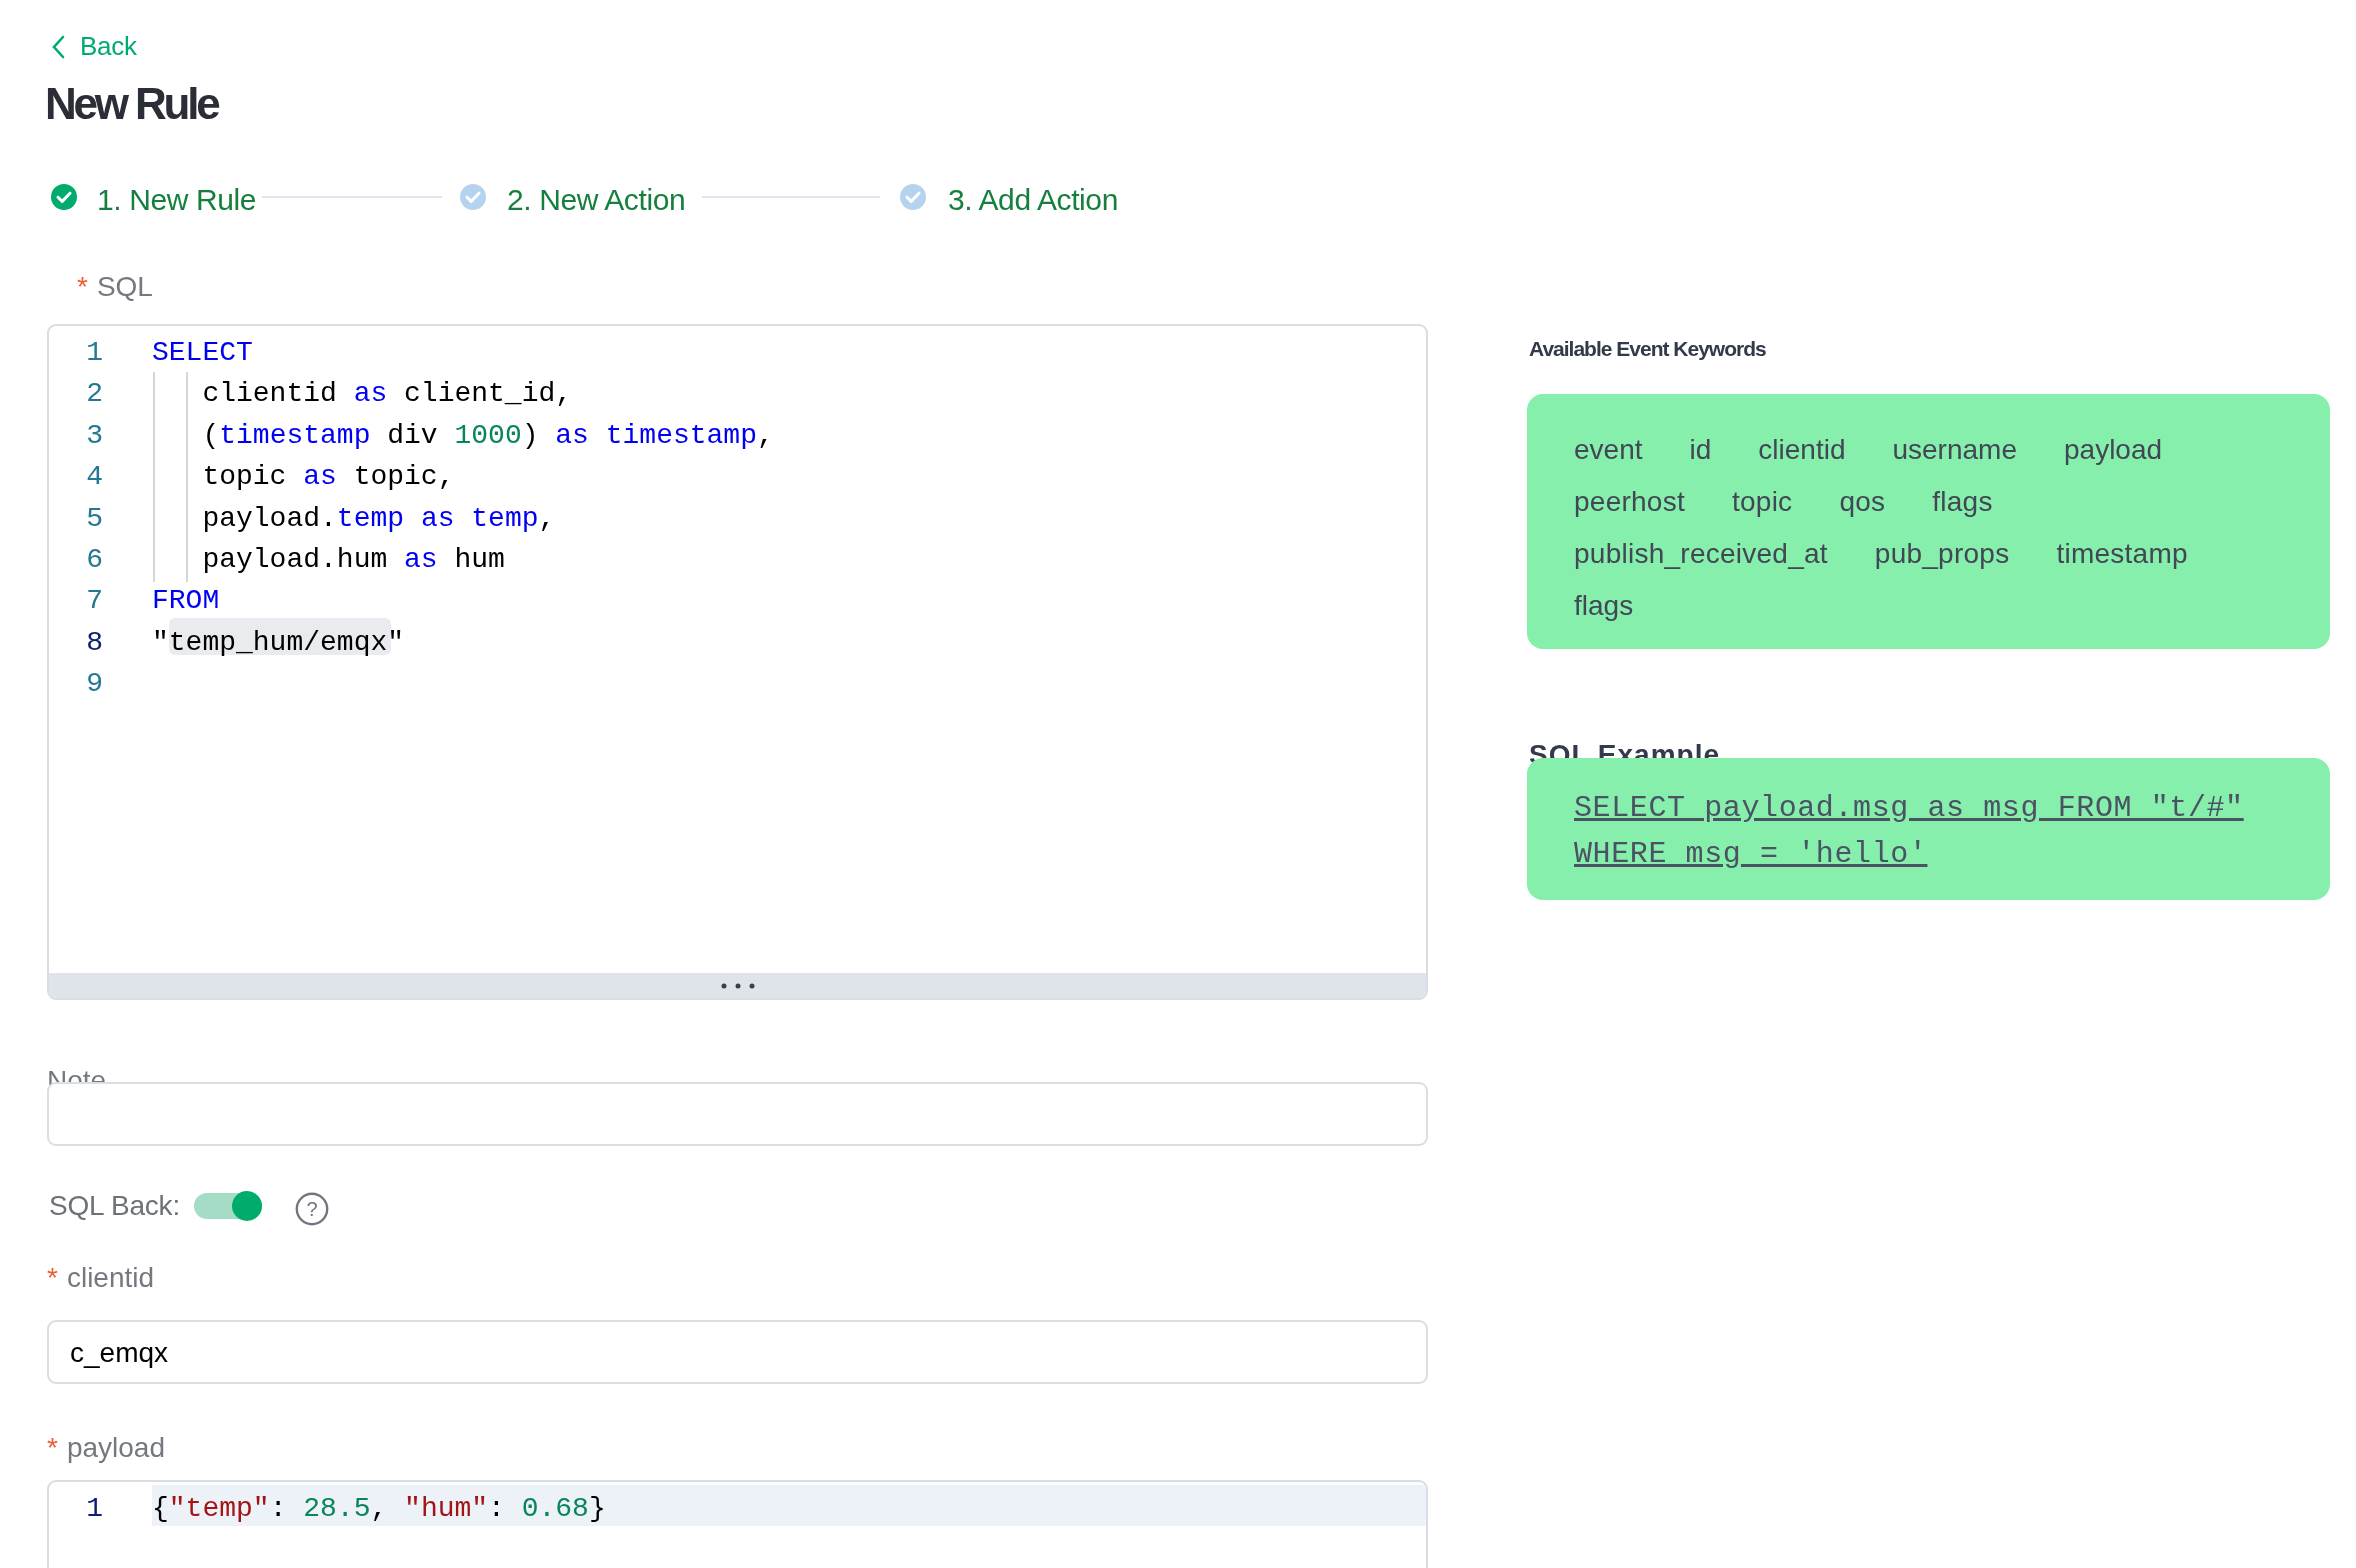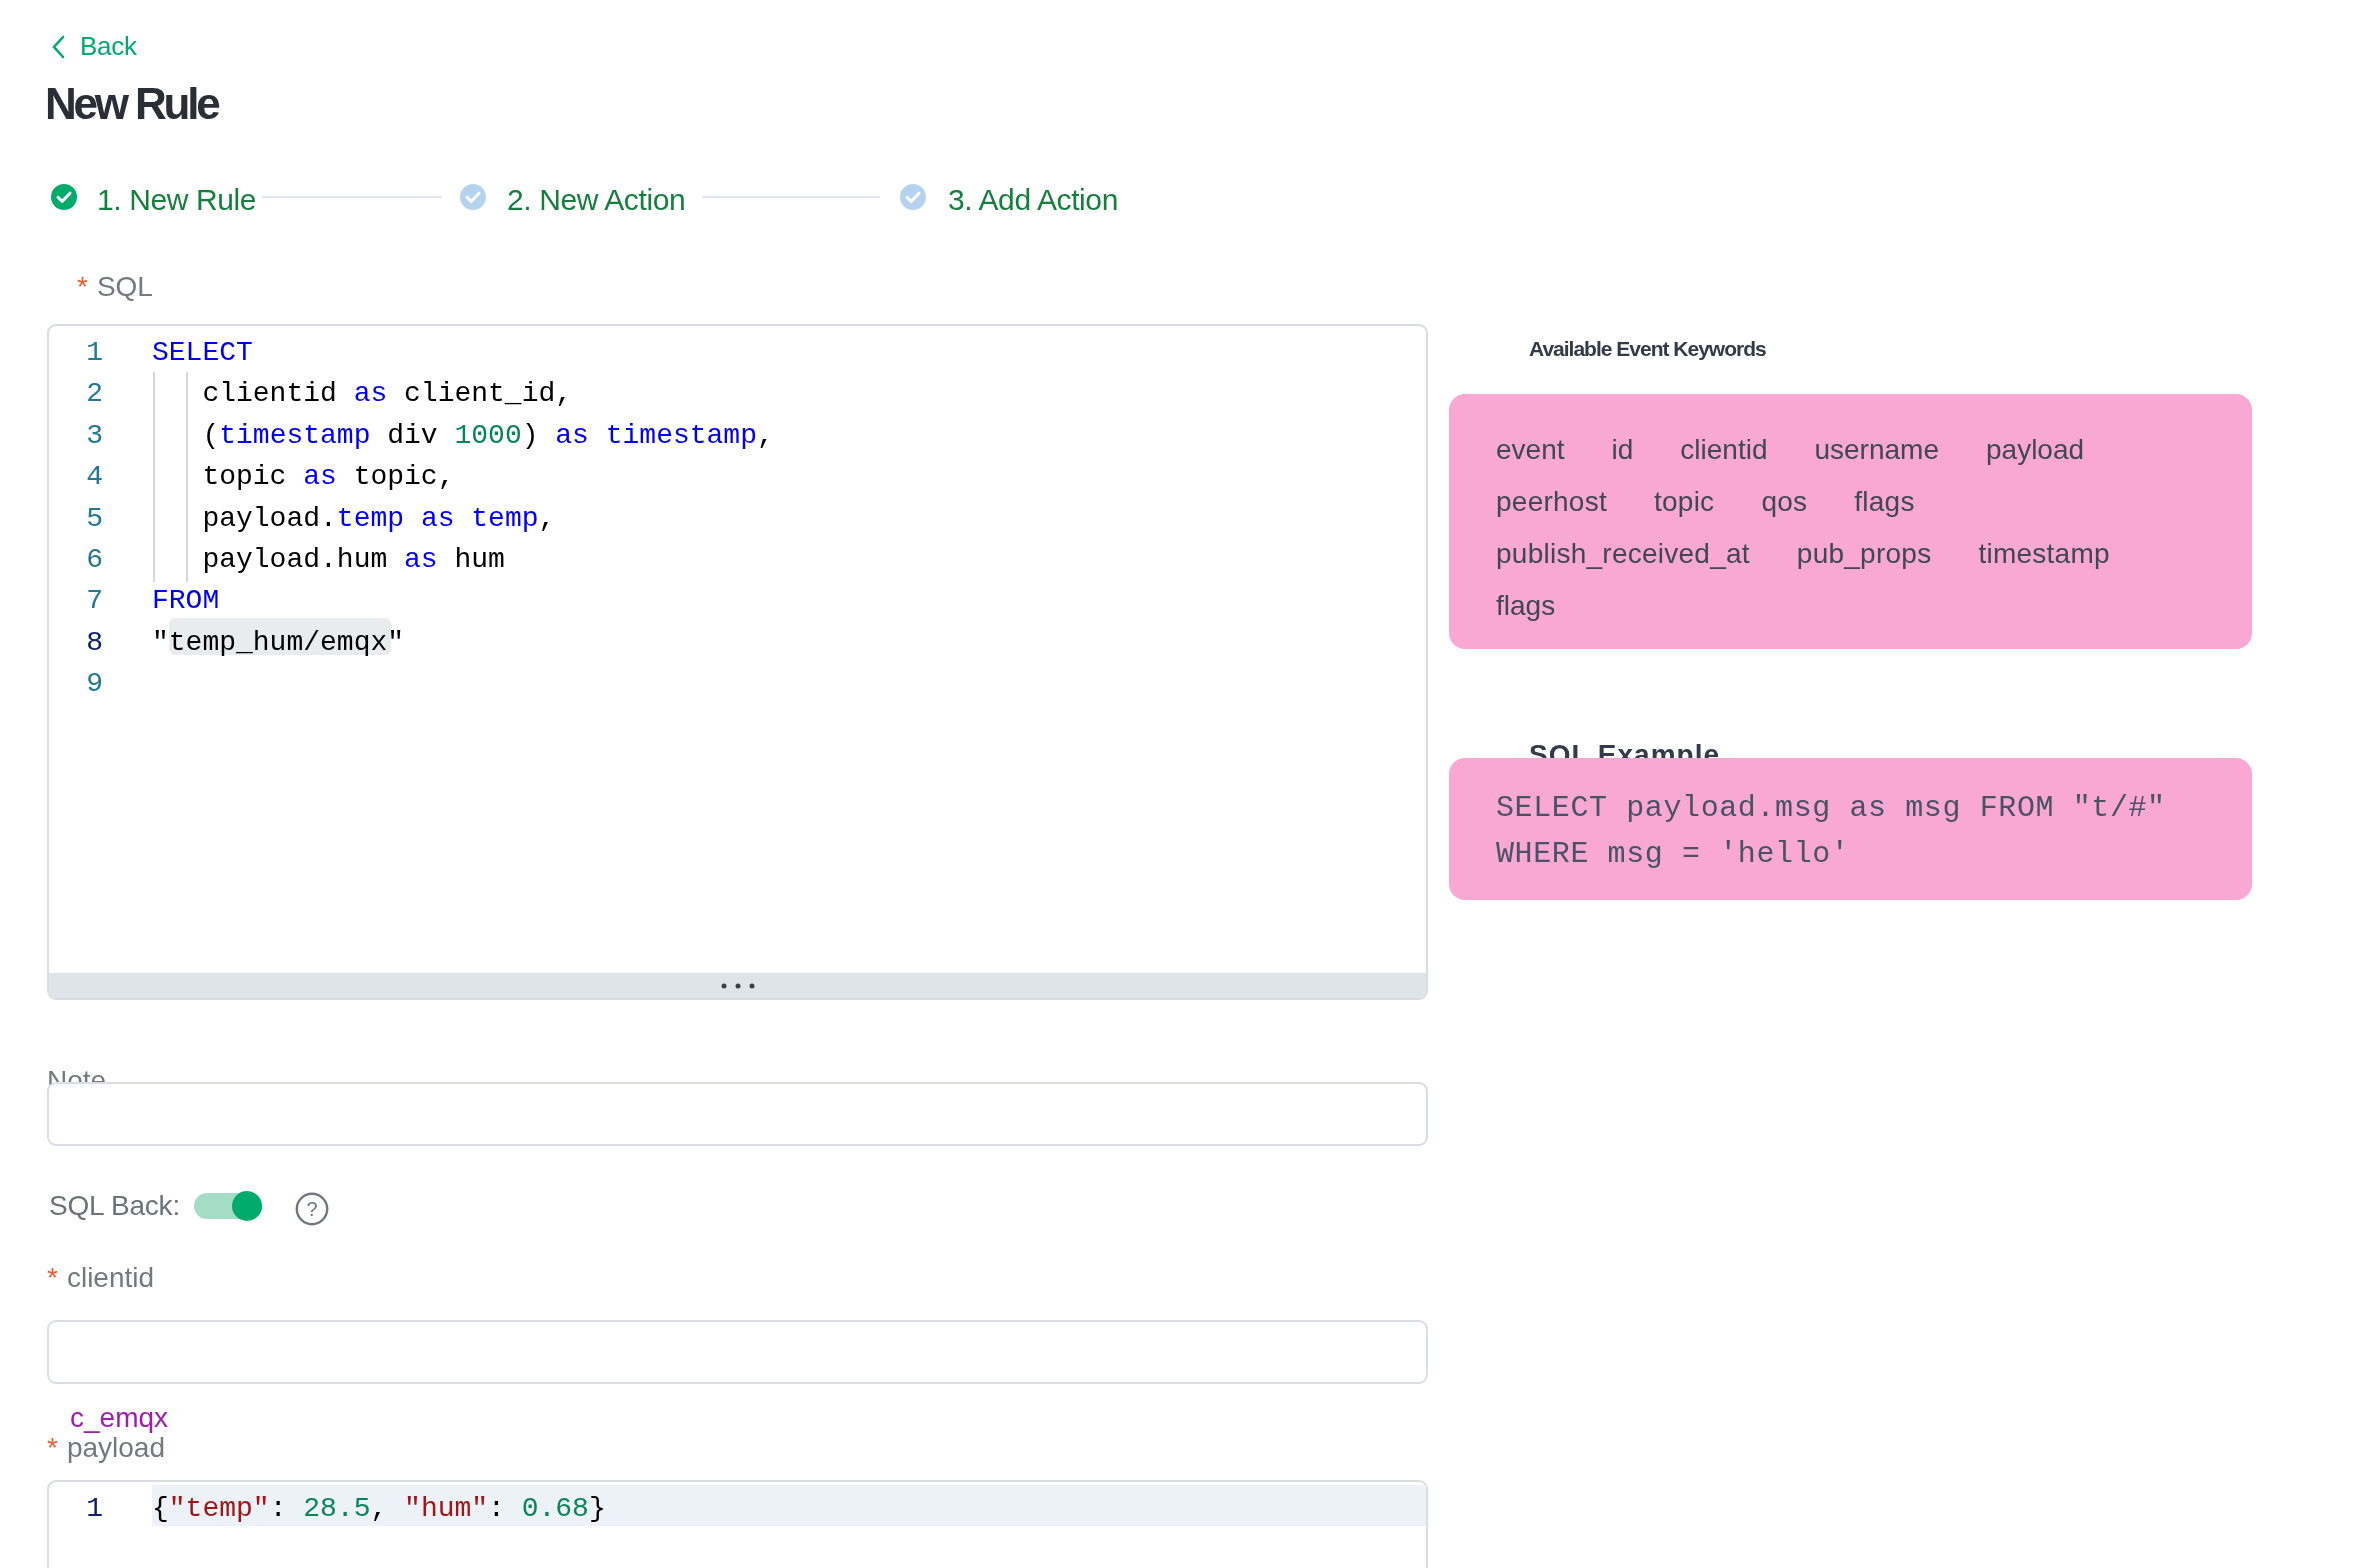--- a/index.html
+++ b/index.html
@@ -6,21 +6,21 @@
 body{width:2356px;height:1568px;position:relative;overflow:hidden;font-family:"Liberation Sans",sans-serif;}
 .abs{position:absolute;}
 .mono{font-family:"Liberation Mono",monospace;}
 .k{color:#0000f2;}
 .n{color:#098658;}
 .s{color:#a31515;}
 .lbl{font-size:28px;color:#75797f;}
 .req{color:#ed5e33;margin-right:9px;font-size:28px;}
 .input{position:absolute;left:47px;width:1377px;height:60px;background:#fff;border:2px solid #d9dde4;border-radius:9px;}
 .h2{position:absolute;font-size:21px;font-weight:700;color:#333a49;letter-spacing:-0.2px;}
-.panel{position:absolute;left:1449px;width:803px;background:#f9a8d4;border-radius:16px;}
+.panel{position:absolute;left:1527px;width:803px;background:#86efac;border-radius:16px;text-decoration:underline;}
 .kw{display:inline-block;margin-right:47px;font-size:28px;color:#414754;}
 .step-t{position:absolute;top:183px;font-size:30px;color:#15803d;letter-spacing:-0.4px;}
 .step-l{position:absolute;top:196px;height:2px;background:#dfe6f0;}
 .gut{position:absolute;width:54px;text-align:right;font-family:"Liberation Mono",monospace;font-size:28px;line-height:41.4px;color:#237893;}
 </style>
 </head>
 <body>
 
 <div class="abs" style="left:49px;top:31px;color:#00ab6e;font-size:26px;">
 <svg width="22" height="26" viewBox="0 0 22 26" style="vertical-align:-5px;margin-right:9px;">
@@ -79,21 +79,21 @@
 <div class="abs" style="left:49px;top:1190px;font-size:28px;color:#6d7178;letter-spacing:-0.2px;">SQL Back:</div>
 <div class="abs" style="left:194px;top:1193px;width:68px;height:26px;border-radius:13px;background:#a5dcc5;"></div>
 <div class="abs" style="left:232px;top:1191px;width:30px;height:30px;border-radius:50%;background:#00ab6b;"></div>
 <svg class="abs" style="left:295px;top:1192px;" width="34" height="34" viewBox="0 0 34 34">
     <circle cx="17" cy="17" r="15.2" fill="none" stroke="#70757e" stroke-width="2.4"></circle>
     <text x="17" y="23.5" text-anchor="middle" font-size="20" font-family="Liberation Sans" fill="#70757e">?</text>
   </svg>
 
 <div class="abs" style="left:47px;top:1262px;"><span class="req">*</span><span class="lbl">clientid</span></div>
 <div class="input" style="top:1320px;"></div>
-<div class="abs" style="left:70px;top:1402px;font-size:28px;color:#a21caf;">c_emqx</div>
+<div class="abs" style="left:70px;top:1337px;font-size:28px;color:#000000;">c_emqx</div>
 
 <div class="abs" style="left:47px;top:1432px;"><span class="req">*</span><span class="lbl">payload</span></div>
 <div class="abs" style="left:47px;top:1480px;width:1381px;height:200px;border:2px solid #d9dce3;border-radius:9px 9px 0 0;box-sizing:border-box;background:#fff;">
   <div class="abs" style="left:103px;top:3px;width:1274px;height:41px;background:#edf1f8;"></div>
   <div class="gut" style="left:0;top:6px;color:#0b216f;">1</div>
   <pre class="mono abs" style="left:103px;top:6px;margin:0;font-size:28px;line-height:41.4px;color:#000;">{<span class="s">"temp"</span>: <span class="n">28.5</span>, <span class="s">"hum"</span>: <span class="n">0.68</span>}</pre>
 </div>
 
 <div class="h2" style="left:1529px;top:337px;letter-spacing:-1px;">Available Event Keywords</div>
 <div class="panel" style="top:394px;height:255px;box-sizing:border-box;padding:32px 40px 0 47px;">

